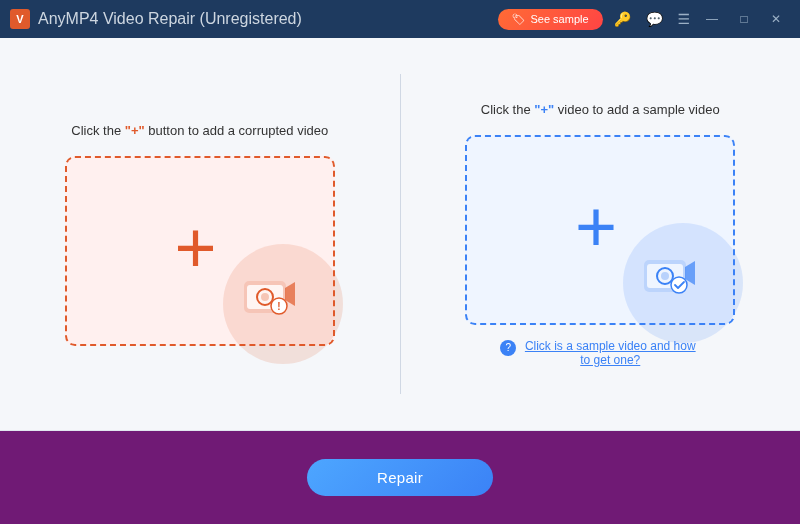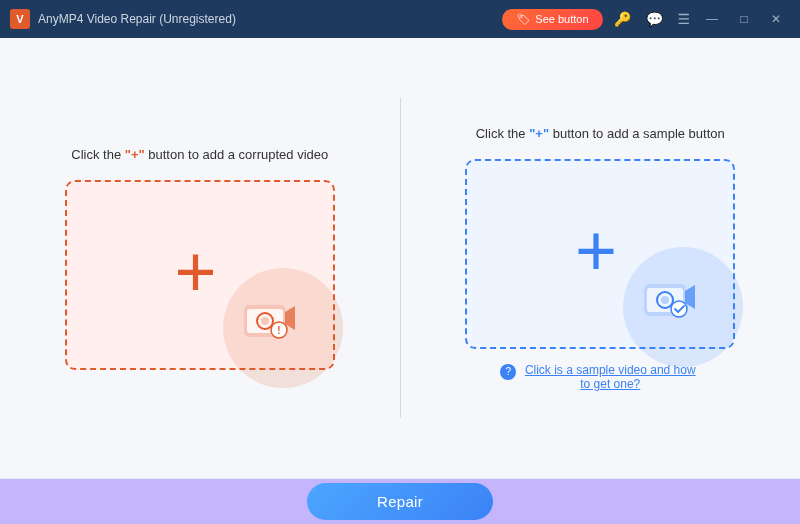--- a/index.html
+++ b/index.html
@@ -42,21 +42,21 @@
     }
 
     .titlebar-logo span {
       color: white;
       font-size: 11px;
       font-weight: bold;
     }
 
     .titlebar-title {
       color: #cdd6e0;
-      font-size: 12px;
+      font-size: 16px;
       flex: 1;
     }
 
     .titlebar-pricing {
       background: linear-gradient(135deg, #ff6b35, #ff4444);
       color: white;
       border: none;
       border-radius: 15px;
       padding: 4px 14px;
       font-size: 11px;
@@ -229,22 +229,22 @@
       font-size: 10px;
       display: flex;
       align-items: center;
       justify-content: center;
       flex-shrink: 0;
       margin-top: 1px;
     }
 
     
     .bottom-bar {
-      background: #c4b5fd;
-      padding: 4px;
+      background: #701a75;
+      padding: 28px;
       display: flex;
       align-items: center;
       justify-content: center;
       border-top: 1px solid #e0e6ef;
       flex-shrink: 0;
     }
 
     .repair-btn {
       background: linear-gradient(135deg, #4da6ff, #3b82f6);
       color: white;
@@ -277,21 +277,21 @@
 <div class="window">
 
   <div class="titlebar">
     <div class="titlebar-logo">
       <span>V</span>
     </div>
     <span class="titlebar-title">AnyMP4 Video Repair (Unregistered)</span>
 
     <button class="titlebar-pricing">
       <span>🏷</span>
-      <span>See button</span>
+      <span>See sample</span>
     </button>
 
     <div class="titlebar-icons">
       <span class="titlebar-icon">🔑</span>
       <span class="titlebar-icon">💬</span>
       <span class="titlebar-icon">☰</span>
     </div>
 
     <div class="titlebar-controls">
       <div class="titlebar-ctrl">
@@ -327,21 +327,21 @@
             <circle cx="36" cy="34" r="8" fill="#fff" stroke="#e05a2b" stroke-width="1.5"></circle>
             <text x="36" y="38" text-anchor="middle" fill="#e05a2b" font-size="10" font-weight="bold">!</text>
           </svg>
         </div>
       </div>
 
       <div class="panel-divider"></div>
 
       <div class="panel">
         <div class="panel-instruction">
-          <span>Click the </span><span class="plus-blue">"+"</span><span> button to add a sample button</span>
+          <span>Click the </span><span class="plus-blue">"+"</span><span> video to add a sample video</span>
         </div>
         <div class="dropzone dropzone-blue">
           <div class="deco-circle deco-circle-blue"></div>
           <span class="plus-icon-blue">+</span>
 
           <svg class="camera-icon" viewBox="0 0 58 44" fill="none" xmlns="http://www.w3.org/2000/svg">
             <rect x="2" y="10" width="40" height="30" rx="4" fill="#3b82f6" opacity="0.15" stroke="#3b82f6" stroke-width="2"></rect>
             <rect x="4" y="13" width="36" height="24" rx="3" fill="#eff5ff"></rect>
             <circle cx="22" cy="25" r="8" fill="none" stroke="#3b82f6" stroke-width="2"></circle>
             <circle cx="22" cy="25" r="4" fill="#3b82f6" opacity="0.3"></circle>

